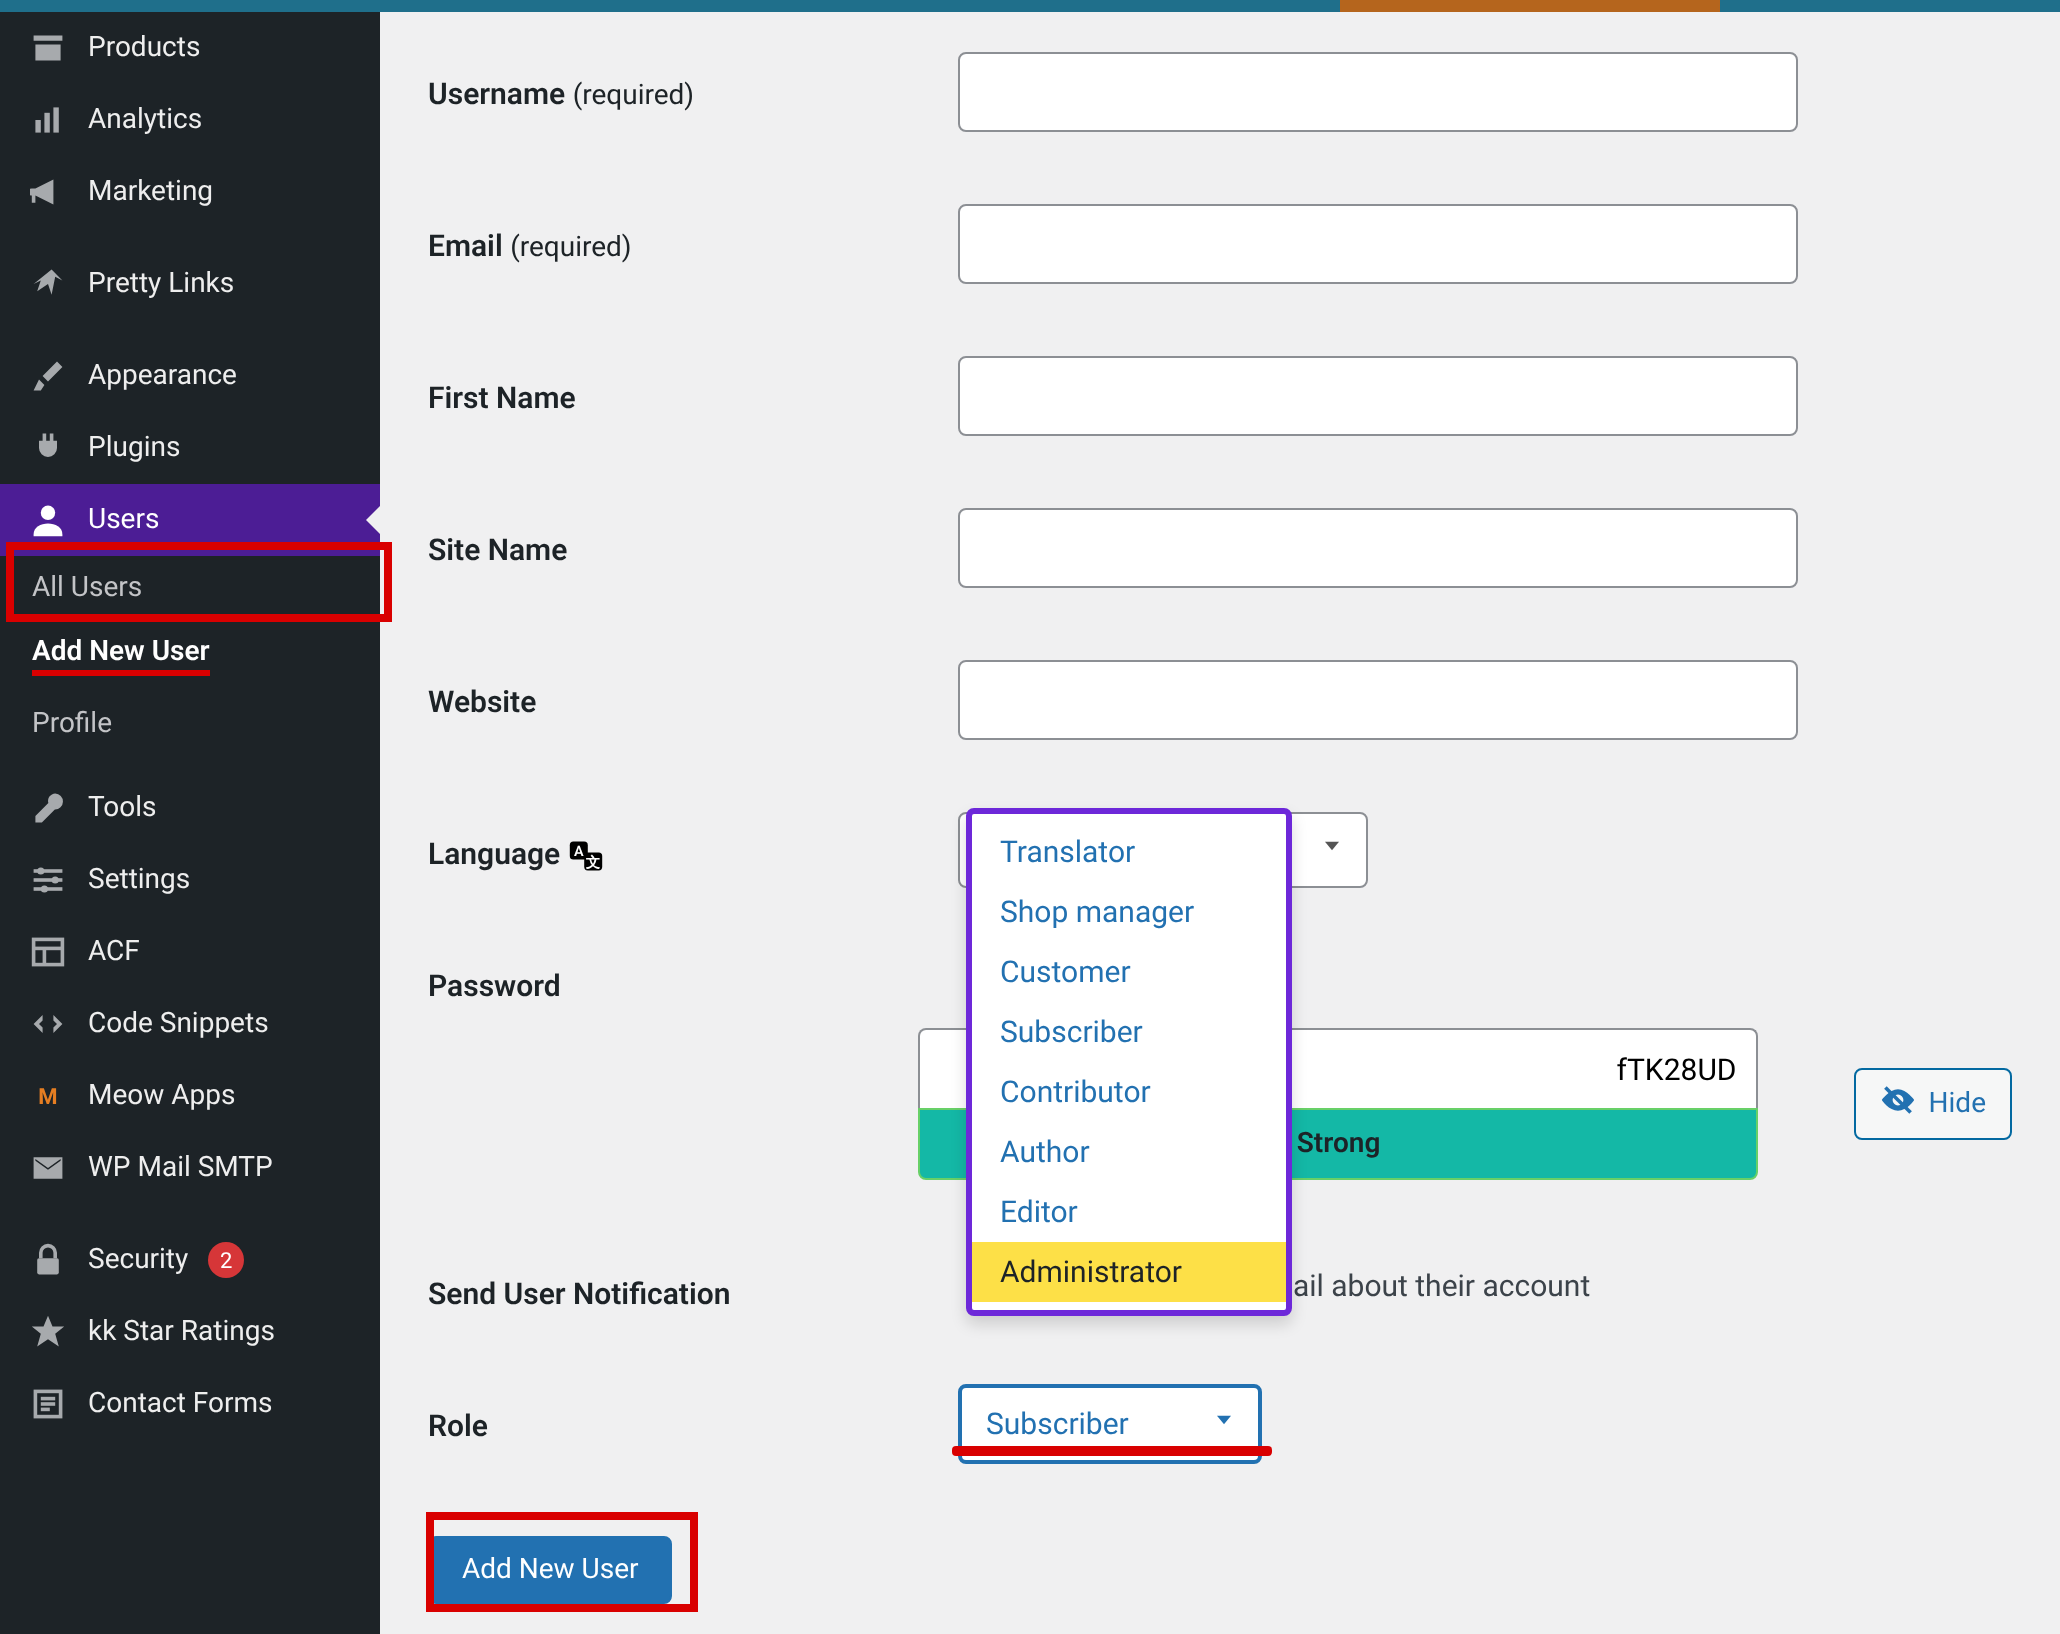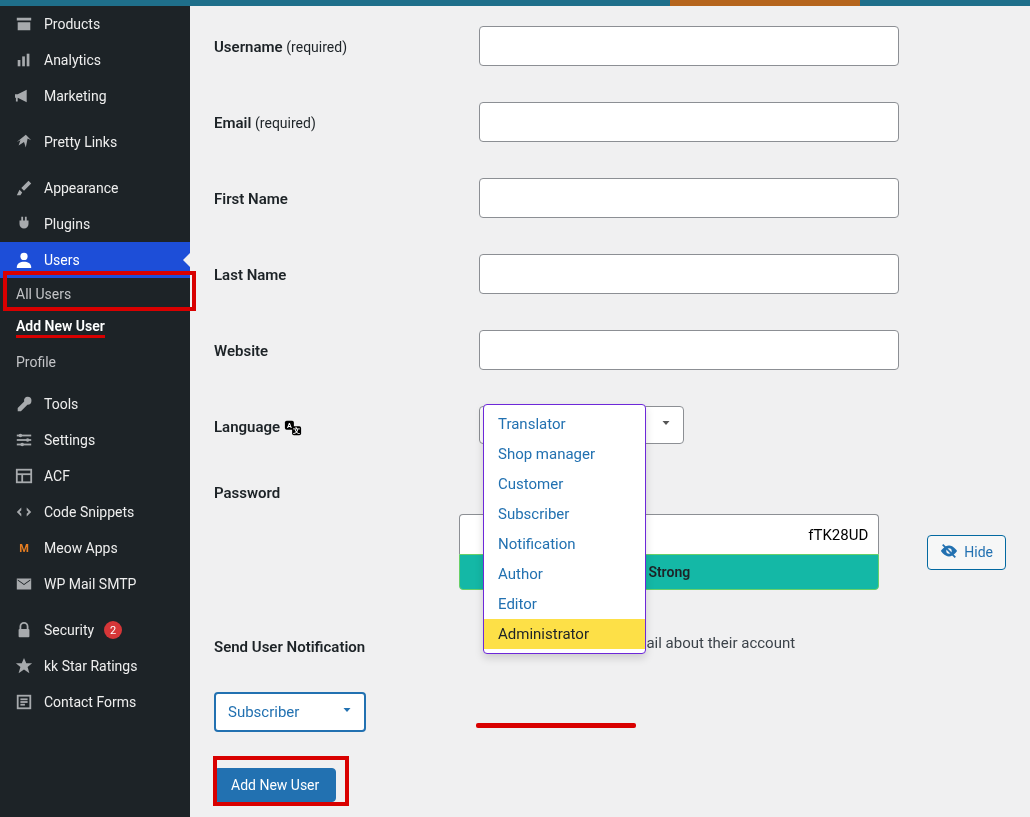--- a/index.html
+++ b/index.html
@@ -11,21 +11,21 @@
     .sidebar {
       position: absolute; left: 0; top: 6px; bottom: 0;
       width: 190px; background: #1d2327; color: #f0f0f1;
     }
     .sidebar-item {
       display: flex; align-items: center; gap: 10px;
       padding: 8px 14px; font-size: 14px; color: #eee; cursor: pointer;
       position: relative;
     }
     .sidebar-item .icon { width: 20px; height: 20px; display: flex; align-items: center; justify-content: center; color: #a7aaad; }
-    .sidebar-item.active { background: #1d4ed8; color: #fff; }
+    .sidebar-item.active { background: #4c1d95; color: #fff; }
     .sidebar-item.active .icon { color: #fff; }
     .sidebar-item.active::after {
       content: ""; position: absolute; right: -2px; top: 50%; transform: translateY(-50%);
       border: 9px solid transparent; border-right-color: #f0f0f1;
     }
     .sidebar-spacer { height: 10px; }
     .sidebar-sub {
       padding: 8px 14px 8px 16px; font-size: 14px; color: #c3c4c7; cursor: pointer;
     }
     .sidebar-sub.current { color: #fff; font-weight: 600; }
@@ -66,21 +66,21 @@
     .role-select {
       width: 152px; height: 40px; border: 2px solid #2271b1; border-radius: 4px;
       padding: 4px 30px 4px 12px; font-size: 15px; background: #fff;
       display: flex; align-items: center; color: #2271b1; position: relative;
     }
     .chevron { position: absolute; right: 10px; top: 50%; transform: translateY(-50%); color: #555; pointer-events: none; }
     .role-select .chevron { color: #2271b1; }
 
     .role-dropdown {
       position: absolute; left: 483px; top: 404px; width: 163px;
-      background: #fff; border: 1px solid #6d28d9; border-radius: 4px;
+      background: #fff; border: 3px solid #6d28d9; border-radius: 4px;
       box-shadow: 0 4px 8px rgba(0,0,0,0.15); z-index: 50; padding: 4px 0;
     }
     .role-option {
       padding: 6px 14px; font-size: 15px; color: #2271b1; cursor: pointer;
     }
     .role-option.hover { background: #fde047; color: #1d2327; }
 
     .pwd-wrap { display: flex; align-items: center; gap: 12px; }
     .pwd-input-wrap { position: relative; width: 456px; }
     .pwd-input {
@@ -289,21 +289,21 @@
     </div>
 
     <div class="form-row">
       <div class="form-label">First Name</div>
       <div class="form-field">
         <input class="text-input" type="text" style="">
       </div>
     </div>
 
     <div class="form-row">
-      <div class="form-label">Last Name</div>
+      <div class="form-label">Site Name</div>
       <div class="form-field">
         <input class="text-input" type="text" style="">
       </div>
     </div>
 
     <div class="form-row">
       <div class="form-label">Website</div>
       <div class="form-field">
         <input class="text-input" type="text" style="">
       </div>
@@ -360,20 +360,21 @@
     </div>
 
     <div class="form-row">
       <div class="form-label">Send User Notification</div>
       <div class="form-field notif-text">
         <span style="visibility:hidden">Send the new user </span><span>an email about their account</span>
       </div>
     </div>
 
     <div class="form-row">
+      <div class="form-label">Role</div>
       <div class="form-field">
         <div class="role-select">
           <span>Subscriber</span>
           <span class="chevron">
             <svg width="14" height="14" viewBox="0 0 20 20" fill="currentColor">
                 <path d="M5 7l5 6 5-6z"></path>
               </svg>
           </span>
         </div>
       </div>
@@ -382,21 +383,21 @@
     <button class="primary-btn">Add New User</button>
 
   </div>
 </main>
 
 <div class="role-dropdown">
   <div class="role-option">Translator</div>
   <div class="role-option">Shop manager</div>
   <div class="role-option">Customer</div>
   <div class="role-option">Subscriber</div>
-  <div class="role-option">Notification</div>
+  <div class="role-option">Contributor</div>
   <div class="role-option">Author</div>
   <div class="role-option">Editor</div>
   <div class="role-option hover">Administrator</div>
 </div>
 
 <div class="highlight-users"></div>
 <div class="highlight-btn"></div>
 <div class="role-underline"></div>
 
 </body></html>

